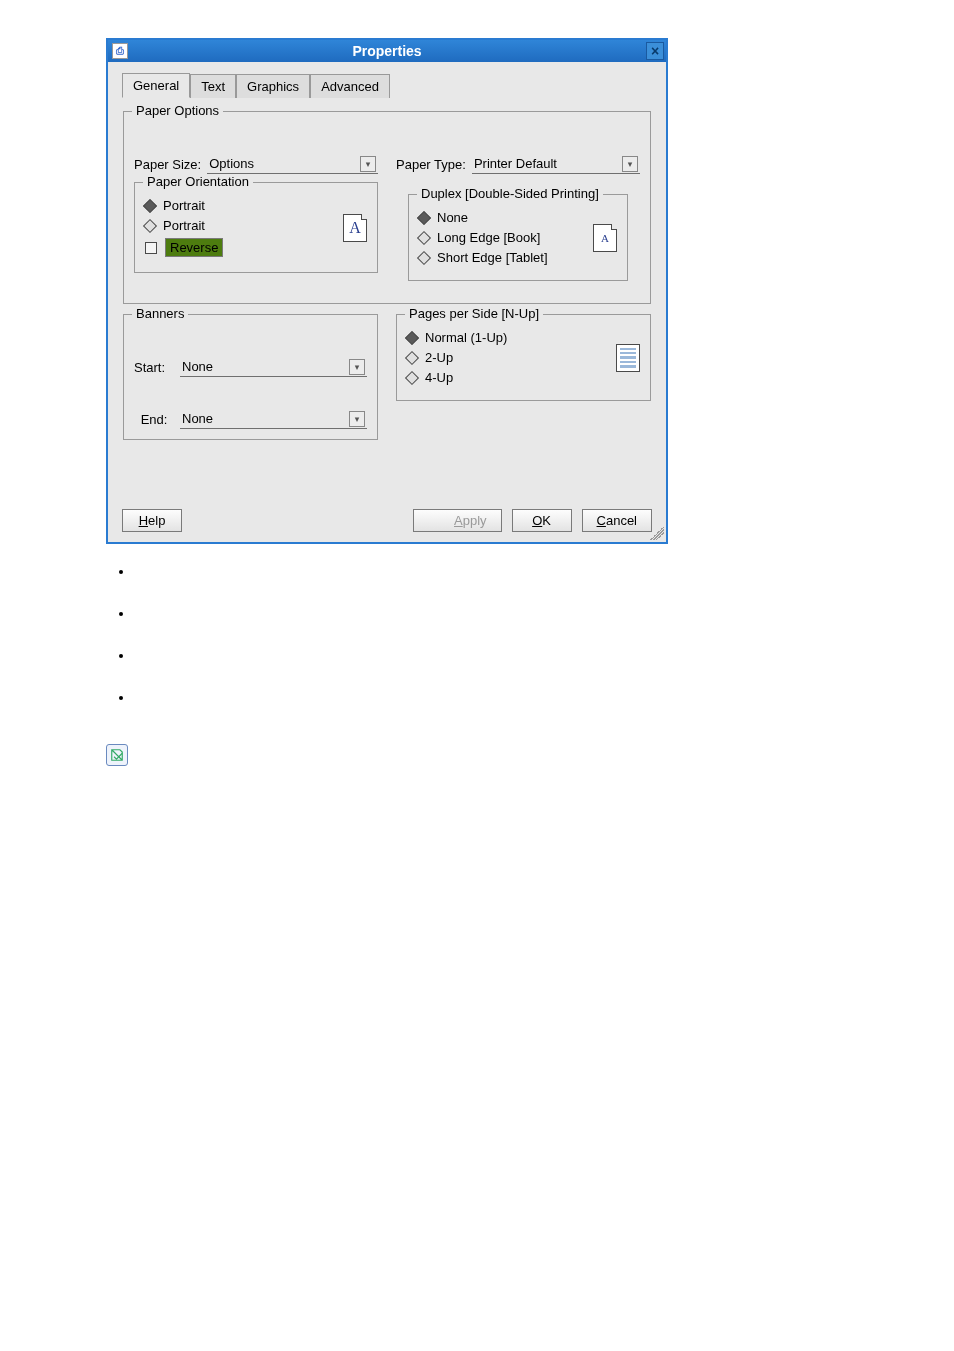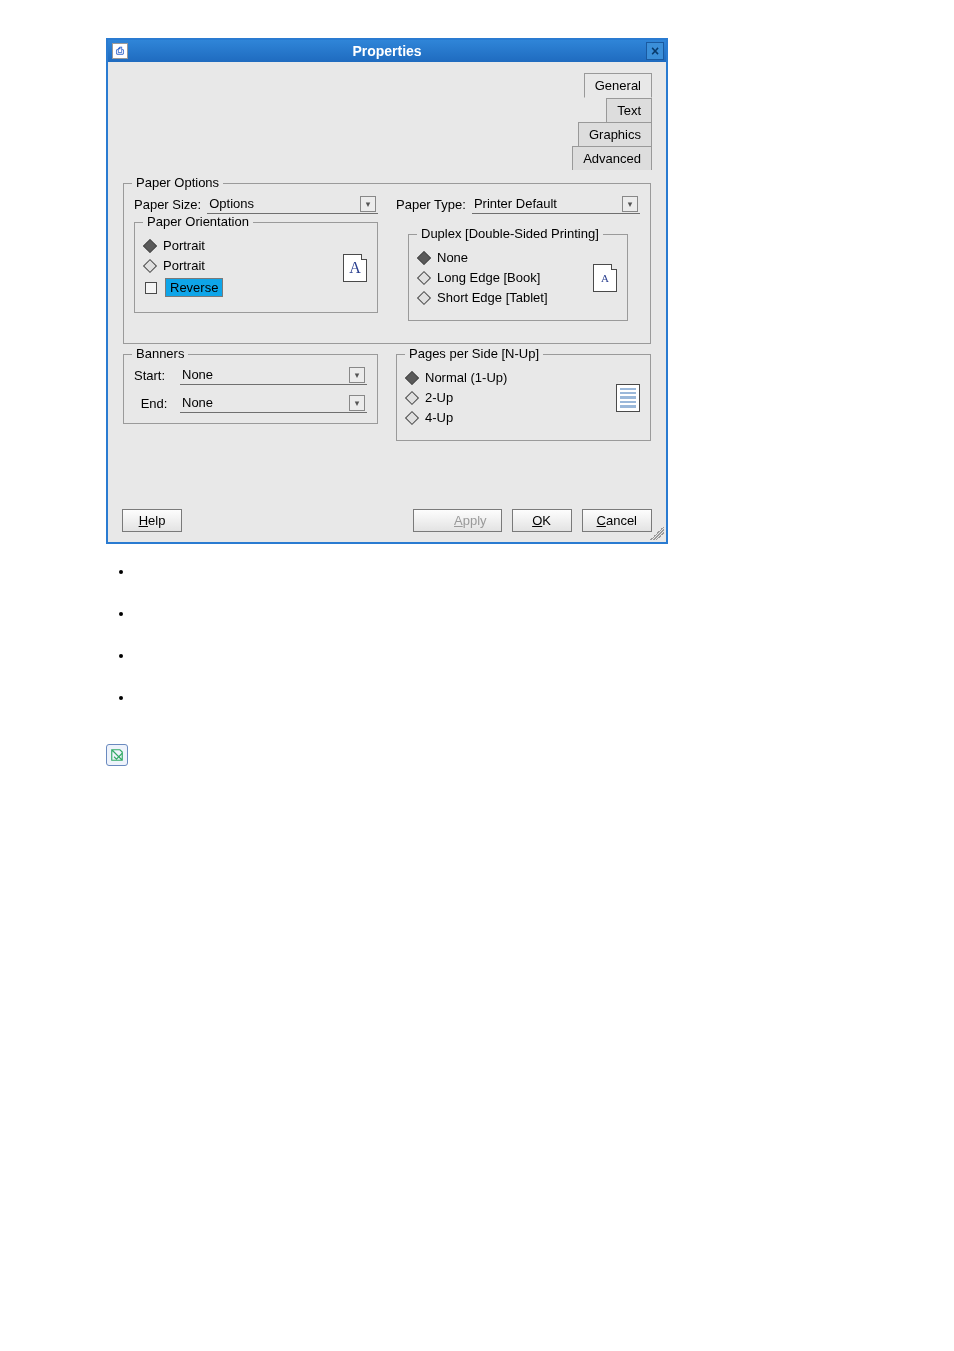--- a/index.html
+++ b/index.html
@@ -48,21 +48,21 @@
     font-weight:bold; font-size:14px;
     cursor:pointer;
   }
   .body {
     background:#e8e8e8;
     padding: 10px 14px 8px 14px;
     position:relative;
     min-height: 480px;
   }
   
-  .tabs { display:flex; align-items:flex-end; margin-bottom:-1px;flex-direction:column;}
+  .tabs { display:flex; align-items:flex-end; margin-bottom:-1px;}
   .tab {
     padding:4px 10px;
     border:1px solid #999;
     border-bottom:none;
     background:#e8e8e8;
     margin-right:0px;
     position:relative;
     top:1px;
     cursor:pointer;
   }
@@ -82,21 +82,21 @@
   .group > .legend {
     position:absolute;
     top:-9px; left:8px;
     background:#e8e8e8;
     padding:0 4px;
     font-size:13px;
   }
   .row { display:flex; gap:18px; }
   .col { flex:1; }
   
-  .ddwrap { display:flex; align-items:center; gap:6px;}
+  .ddwrap { display:flex; align-items:center; gap:6px;margin-top:32px;}
   .ddlabel { white-space:nowrap; }
   .dd {
     display:flex; align-items:center;
     border-bottom:1px solid #6f6f6f;
     min-width:120px;
     padding:0 2px;
     height:20px;
     background:transparent;
     position:relative;
     cursor:pointer;
@@ -120,21 +120,21 @@
   .diamond.sel { background:#5a5a5a;}
   
   .chk {
     width:12px; height:12px;
     border:1px solid #4a4a4a;
     background:#f5f5f5;
     position:relative;
   }
   .btnlike {
     border:1px solid #7a7a7a;
-    background:#0ea5e9;
+    background:#4d7c0f;
     padding:1px 4px;
   }
   
   .preview-A {
     width:24px; height:28px;
     border:1px solid #4a4a4a;
     background:#fff;
     display:flex; align-items:center; justify-content:center;
     font-family:"Times New Roman", serif;
     font-size:16px; color:#2a3f8f;

